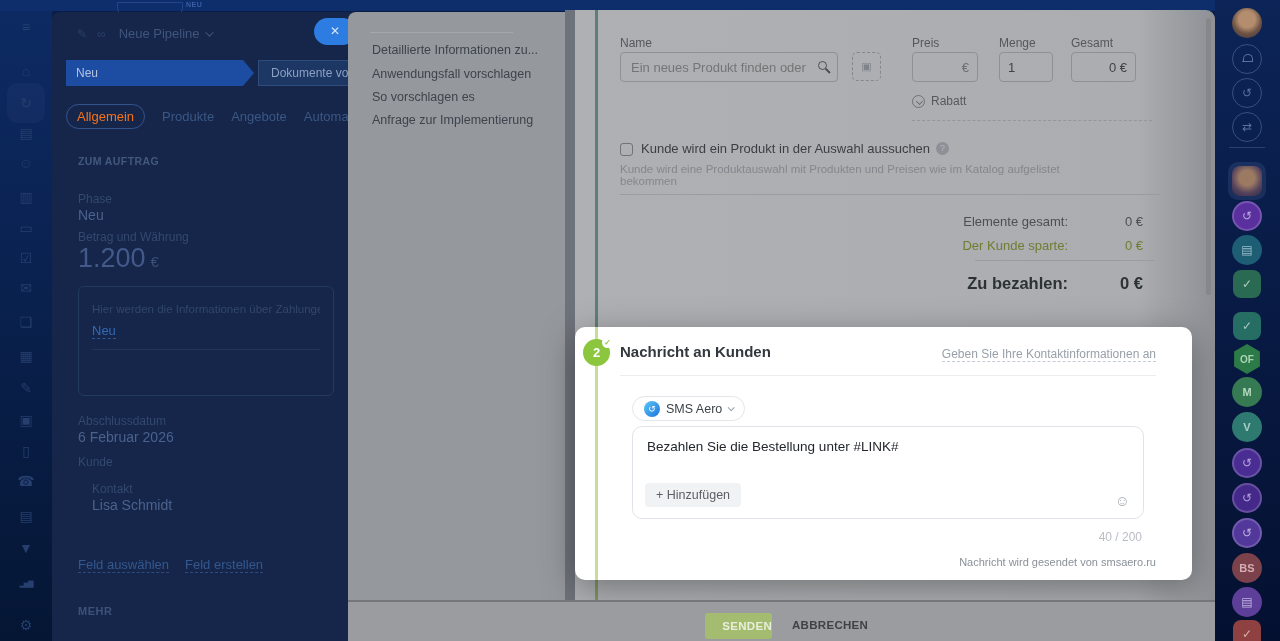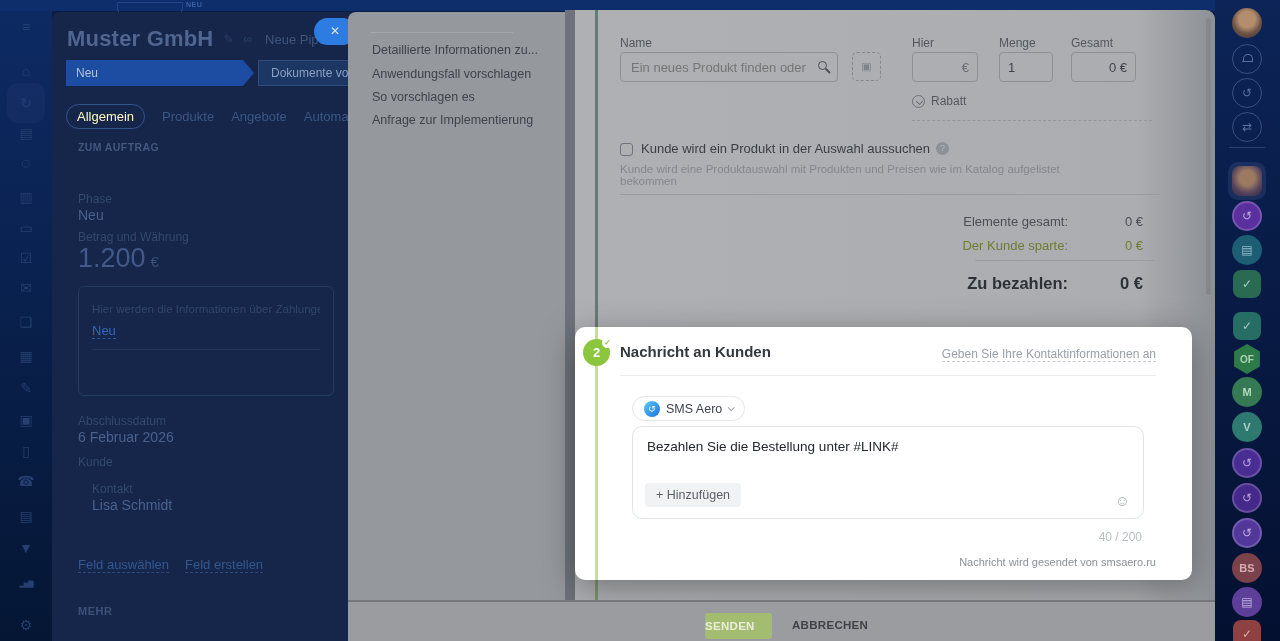--- a/index.html
+++ b/index.html
@@ -24,22 +24,22 @@
   .lc-title { font-size:22px; font-weight:bold; color:#50658f; letter-spacing:.2px; white-space:nowrap; }
   .lc-mini-ico { font-size:12px; color:#2b426b; margin-left:10px; cursor:pointer; }
   .lc-pipeline { font-size:13px; color:#40557d; margin-left:13px; white-space:nowrap; cursor:pointer; }
   .chev { display:inline-block; width:6px; height:6px; border-right:1.5px solid #40557d; border-bottom:1.5px solid #40557d; transform:rotate(45deg) translateY(-2px); margin-left:5px; }
   .lc-close { position:absolute; right:-4px; top:6px; width:42px; height:27px; background:#2d7ce2; border-radius:14px; color:#d6e4f7; font-size:12px; text-align:center; line-height:27px; cursor:pointer; }
   .lc-stages { position:absolute; left:14px; top:48px; width:286px; height:26px; display:flex; }
   .lc-stage1 { width:188px; background:#1c4da3; color:#b5c3e0; font-size:12px; line-height:26px; padding-left:10px; clip-path:polygon(0 0, calc(100% - 11px) 0, 100% 50%, calc(100% - 11px) 100%, 0 100%); cursor:pointer; }
   .lc-stage2 { flex:1; margin-left:4px; background:#1d3765; border:1px solid #2e4c7c; color:#8ba0c2; font-size:12px; line-height:24px; padding-left:12px; white-space:nowrap; overflow:hidden; cursor:pointer; }
   .lc-tabs { position:absolute; left:14px; top:92px; display:flex; gap:17px; align-items:center; font-size:13px; color:#3b5784; white-space:nowrap; }
   .lc-tab { cursor:pointer; }
-  .lc-tab-active { padding:4px 10px; border:1px solid #33548f; border-radius:13px; color:#fef9c3;text-align:center; }
-  .lc-seclabel { position:absolute; left:26px; top:129px; font-size:10.5px; font-weight:bold; color:#44587e; letter-spacing:.4px; }
+  .lc-tab-active { padding:4px 10px; border:1px solid #33548f; border-radius:13px; color:#f97316;text-align:center; }
+  .lc-seclabel { position:absolute; left:26px; top:143px; font-size:10.5px; font-weight:bold; color:#44587e; letter-spacing:.4px; }
   .lc-label { position:absolute; left:26px; font-size:12px; color:#33496e; }
   .lc-value { position:absolute; left:26px; font-size:14px; color:#4b628c; }
   .lc-amount { position:absolute; left:26px; top:231px; font-size:27px; color:#43598a; }
   .lc-amount .cur { font-size:15px; color:#3a5278; margin-left:5px; }
   .lc-box { position:absolute; left:26px; top:274px; width:256px; height:110px; border:1px solid #233a61; border-radius:6px; padding:10px 13px; }
   .lc-box-title { font-size:13px; color:#3c5380; }
   .lc-box-desc { font-size:11.5px; color:#32476a; margin-top:6px; white-space:nowrap; overflow:hidden; }
   .lc-box-link { display:inline-block; font-size:13px; color:#3568b5; border-bottom:1px dashed #2c589a; margin-top:8px; cursor:pointer; }
   .lc-box-div { border-top:1px solid #213555; margin-top:10px; }
   .lc-box-row { margin-top:9px; font-size:13px; color:#3c5380; display:flex; align-items:center; gap:5px; }
@@ -103,21 +103,21 @@
   .chev-g { display:inline-block; width:5px; height:5px; border-right:1.5px solid #9aa0a8; border-bottom:1.5px solid #9aa0a8; transform:rotate(45deg) translateY(-1px); }
   .m-textarea { position:absolute; left:57px; top:99px; width:512px; height:93px; border:1px solid #e0e4e9; border-radius:10px; cursor:text; }
   .m-msg { position:absolute; left:14px; top:12px; font-size:13.5px; color:#23272d; }
   .m-addbtn { position:absolute; left:12px; bottom:11px; background:#f1f2f4; border-radius:4px; padding:5px 11px; font-size:12.5px; color:#5a5f66; cursor:pointer; }
   .m-emoji { position:absolute; right:13px; bottom:9px; font-size:15px; color:#a6abb2; cursor:pointer; }
   .m-counter { position:absolute; right:50px; top:203px; font-size:12px; color:#b9bdc3; }
   .m-note { position:absolute; right:36px; top:229px; font-size:11px; color:#8a9098; }
 
   
   .footer { position:absolute; left:348px; top:600px; width:867px; height:41px; background:#9b9c9f; border-top:2px solid #76777b; }
-  .f-send { position:absolute; left:357px; top:11px; width:67px; height:26px; background:#a4bc70; border-radius:3px; color:rgba(255,255,255,0.75); font-size:11.5px; font-weight:bold; text-align:left; line-height:26px; letter-spacing:.3px; cursor:pointer; }
+  .f-send { position:absolute; left:357px; top:11px; width:67px; height:26px; background:#a4bc70; border-radius:3px; color:rgba(255,255,255,0.75); font-size:11.5px; font-weight:bold; text-align:right; line-height:26px; letter-spacing:.3px; cursor:pointer; }
   .f-cancel { position:absolute; left:444px; top:17px; font-size:11.5px; font-weight:bold; color:#3e4247; letter-spacing:.3px; cursor:pointer; }
 
   
   .nav-right { position:absolute; left:1215px; top:0; width:65px; height:641px; background:linear-gradient(#0c2457,#041030); }
   .rci { position:absolute; left:17px; width:30px; height:30px; border-radius:50%; display:flex; align-items:center; justify-content:center; font-size:12px; cursor:pointer; }
   .rci-outline { border:1.5px solid rgba(140,165,210,0.35); color:#58719f; }
   .rsq { position:absolute; left:18px; width:28px; height:28px; border-radius:8px; display:flex; align-items:center; justify-content:center; font-size:12px; cursor:pointer; }
   .avatar-top { position:absolute; left:17px; top:8px; width:30px; height:30px; border-radius:50%; background:radial-gradient(circle at 50% 38%, #b38d6e 0 34%, #6d5344 60%, #3a3040 100%); cursor:pointer; }
   .avatar2-bg { position:absolute; left:13px; top:162px; width:38px; height:38px; border-radius:10px; background:rgba(130,160,225,0.13); cursor:pointer; }
   .avatar2 { position:absolute; left:4px; top:4px; width:30px; height:30px; border-radius:8px; background:radial-gradient(circle at 50% 40%, #9c7a62 0 32%, #55425c 65%, #2c2a44 100%); }
@@ -156,21 +156,20 @@
     <div class="nav-ico" style="top:432px">▯</div>
     <div class="nav-ico" style="top:462px">☎</div>
     <div class="nav-ico" style="top:497px">▤</div>
     <div class="nav-ico" style="top:529px">▼</div>
     <div class="nav-ico ico-stats" style="top:565px">▂▅▇</div>
     <div class="nav-ico" style="top:606px">⚙</div>
   </div>
 
   <div class="lead-card">
     <div class="lc-titlebar">
-      <span class="lc-title">Muster GmbH</span>
       <span class="lc-mini-ico">✎</span>
       <span class="lc-mini-ico">∞</span>
       <span class="lc-pipeline">Neue Pipeline</span>
       <span class="chev"></span>
     </div>
     <div class="lc-close">✕</div>
     <div class="lc-stages">
       <div class="lc-stage1">Neu</div>
       <div class="lc-stage2">Dokumente vorbere</div>
     </div>
@@ -217,21 +216,21 @@
   </div>
 
   <div class="gap-band"></div>
 
   <div class="panel">
     <div class="p-label" style="left:45px;top:26px">Name</div>
     <input class="p-input p-name-input" readonly="" placeholder="Ein neues Produkt finden oder ers..." style="">
     <div class="icon-search"></div>
     <div class="p-imgbox">▣</div>
 
-    <div class="p-label" style="left:337px;top:26px">Hier</div>
+    <div class="p-label" style="left:337px;top:26px">Preis</div>
     <div class="p-input" style="left:337px;top:42px;width:66px">
       <span class="p-val-right">€</span>
     </div>
 
     <div class="p-label" style="left:424px;top:26px">Menge</div>
     <div class="p-input" style="left:424px;top:42px;width:54px">
       <span class="p-val-left">1</span>
     </div>
 
     <div class="p-label" style="left:496px;top:26px">Gesamt</div>

